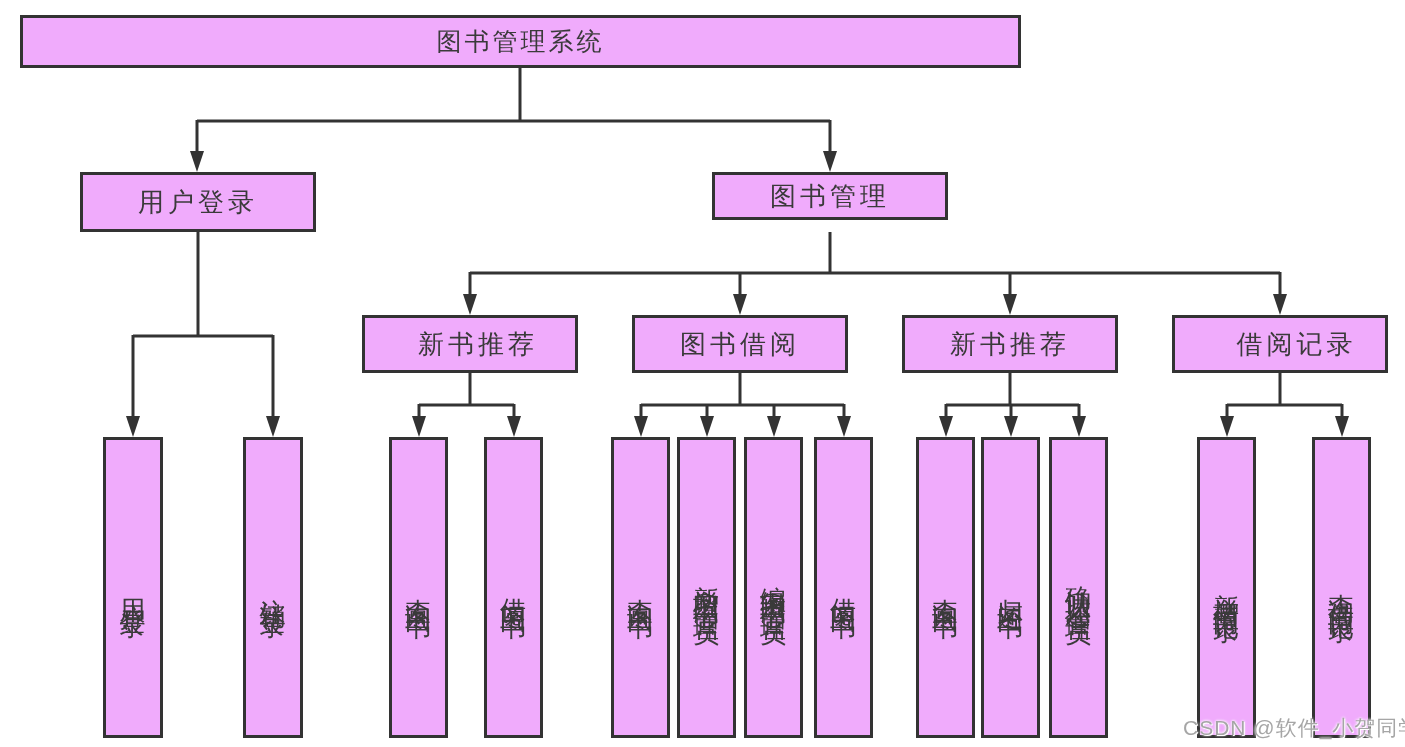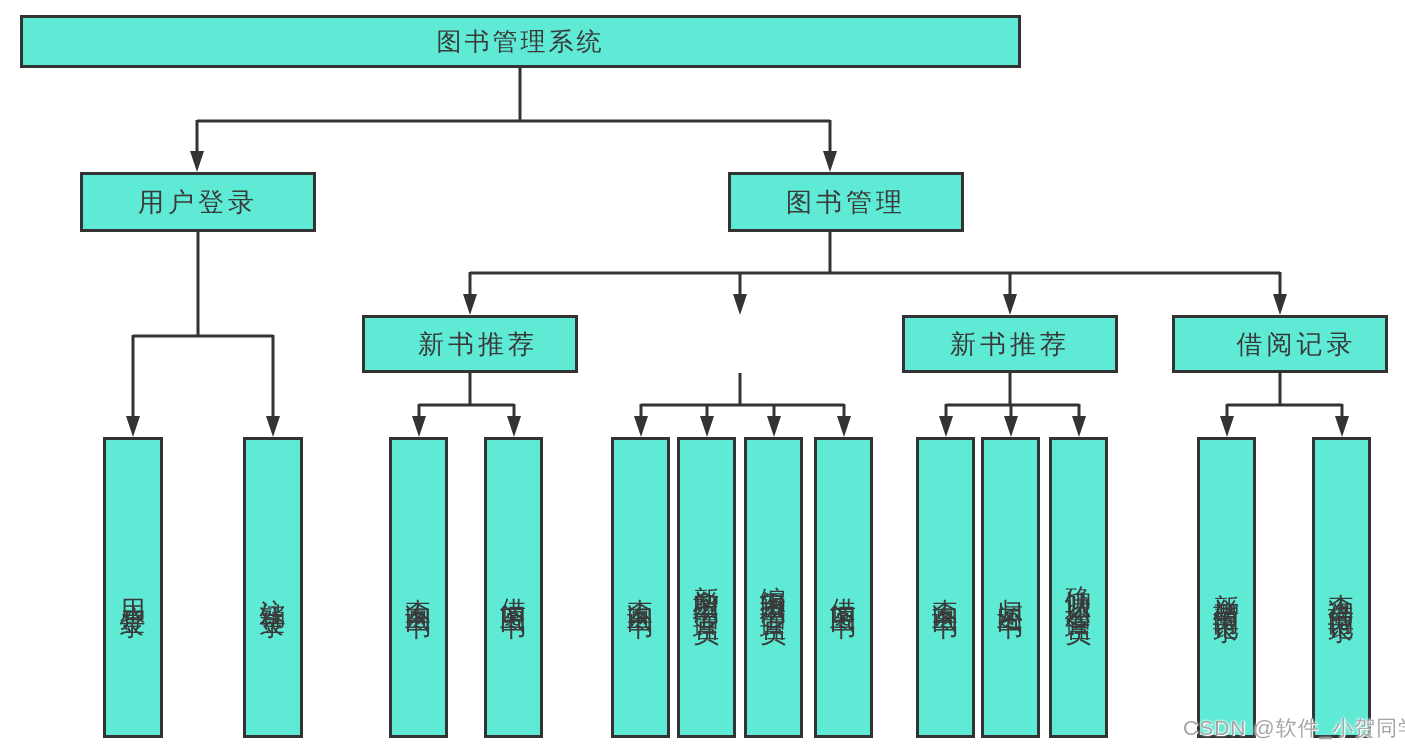--- a/index.html
+++ b/index.html
@@ -13,21 +13,21 @@
   }
   svg.connectors {
     position: absolute;
     left: 0; top: 0;
     width: 1405px; height: 747px;
   }
   .node {
     position: absolute;
     box-sizing: border-box;
     border: 3px solid #333333;
-    background: #5eead4;
+    background: #f0abfc;
     display: flex;
     align-items: center;
     justify-content: center;
     color: #3a3a3a;
   }
   .hnode {
     font-size: 26px;
     letter-spacing: 4px;
   }
   .root-node {
@@ -126,27 +126,30 @@
     </g>
   </svg>
 
   <div class="node hnode root-node" style="left:20px; top:15px; width:1001px; height:53px;">
     <span>图书管理系统</span>
   </div>
 
   <div class="node hnode" style="left:80px; top:172px; width:236px; height:60px;">
     <span>用户登录</span>
   </div>
-  <div class="node hnode" style="left:712px; top:172px; width:236px; height:60px;margin-left:16px;">
+  <div class="node hnode" style="left:712px; top:172px; width:236px; height:48px;">
     <span>图书管理</span>
   </div>
 
   <div class="node hnode" style="left:362px; top:315px; width:216px; height:58px;padding-left:16px;">
     <span>新书推荐</span>
   </div>
+  <div class="node hnode" style="left:632px; top:315px; width:216px; height:58px;">
+    <span>图书借阅</span>
+  </div>
   <div class="node hnode" style="left:902px; top:315px; width:216px; height:58px;">
     <span>新书推荐</span>
   </div>
   <div class="node hnode" style="left:1172px; top:315px; width:216px; height:58px;padding-left:33px;">
     <span>借阅记录</span>
   </div>
 
   <div class="node leaf" style="left:103px; top:437px; width:60px; height:301px;">
     <span class="vtext">用户登录</span>
   </div>

